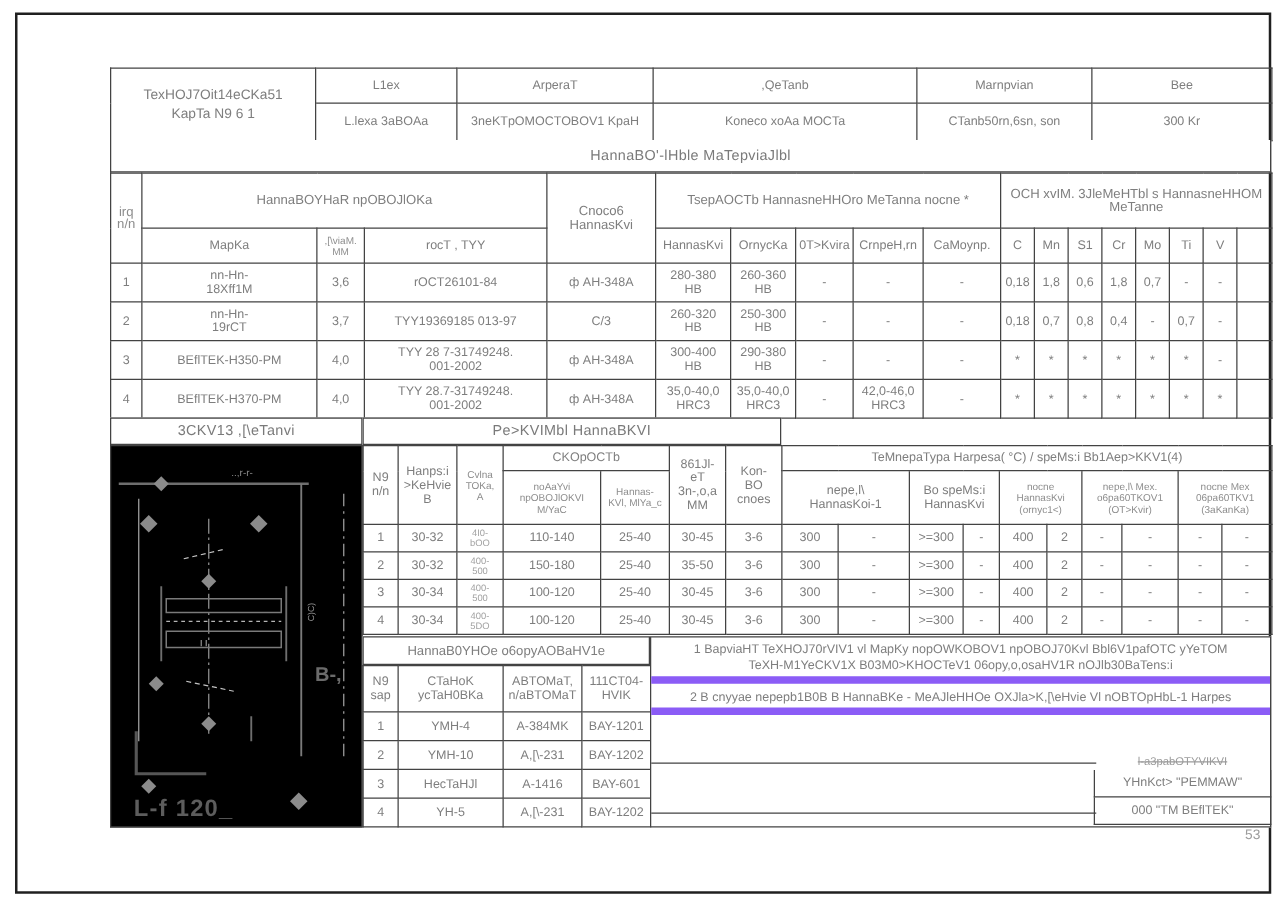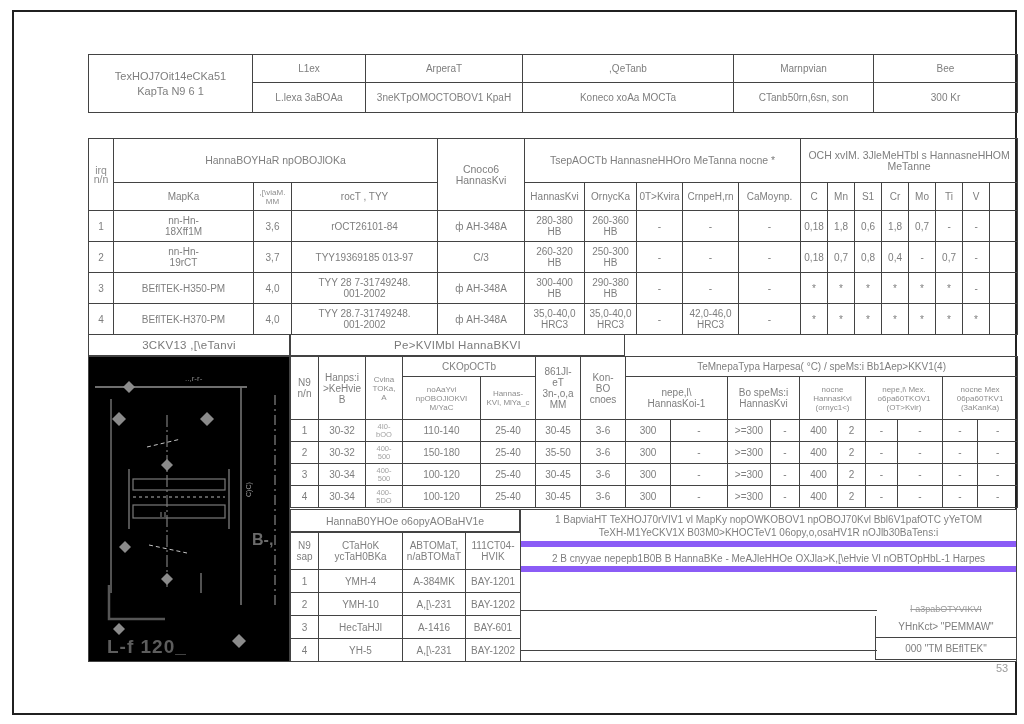--- a/index.html
+++ b/index.html
@@ -71,20 +71,21 @@
     <tr style="height:30px">
       <td>L.lexa 3aBOAa</td>
       <td>3neKTpOMOCTOBOV1 KpaH</td>
       <td>Koneco xoAa MOCTa</td>
       <td>CTanb50rn,6sn, son</td>
       <td>300 Kr</td>
     </tr>
   </tbody>
     </table>
 
+  <div class="band abs" style="left:0;top:58px;width:929px;height:26px;border-top:none;">HannaBO'-lHble MaTepviaJlbl</div>
 
   <table class="abs materials" style="left:0;top:84px;width:929px;">
     <colgroup>
       <col style="width:25px">
         <col style="width:140px">
         <col style="width:38px">
         <col style="width:146px">
       <col style="width:87px">
         <col style="width:60px">
         <col style="width:52px">

